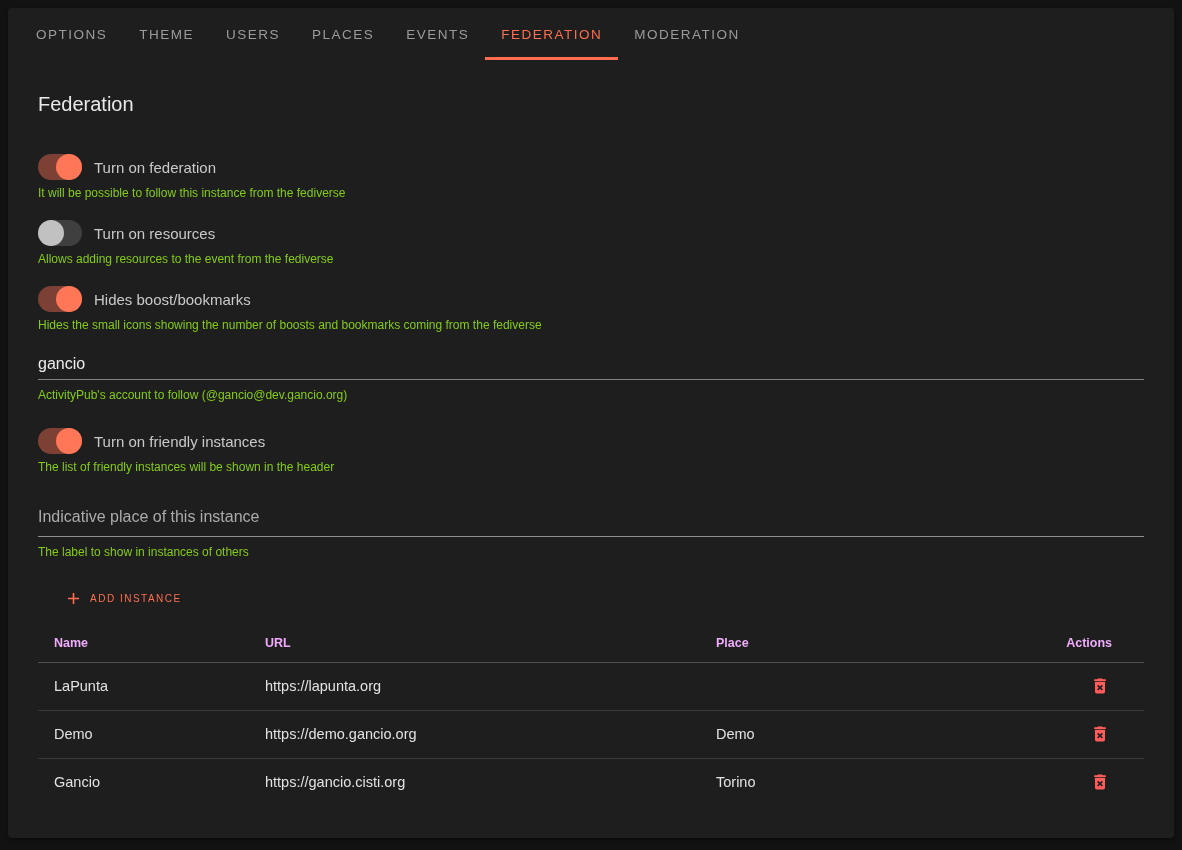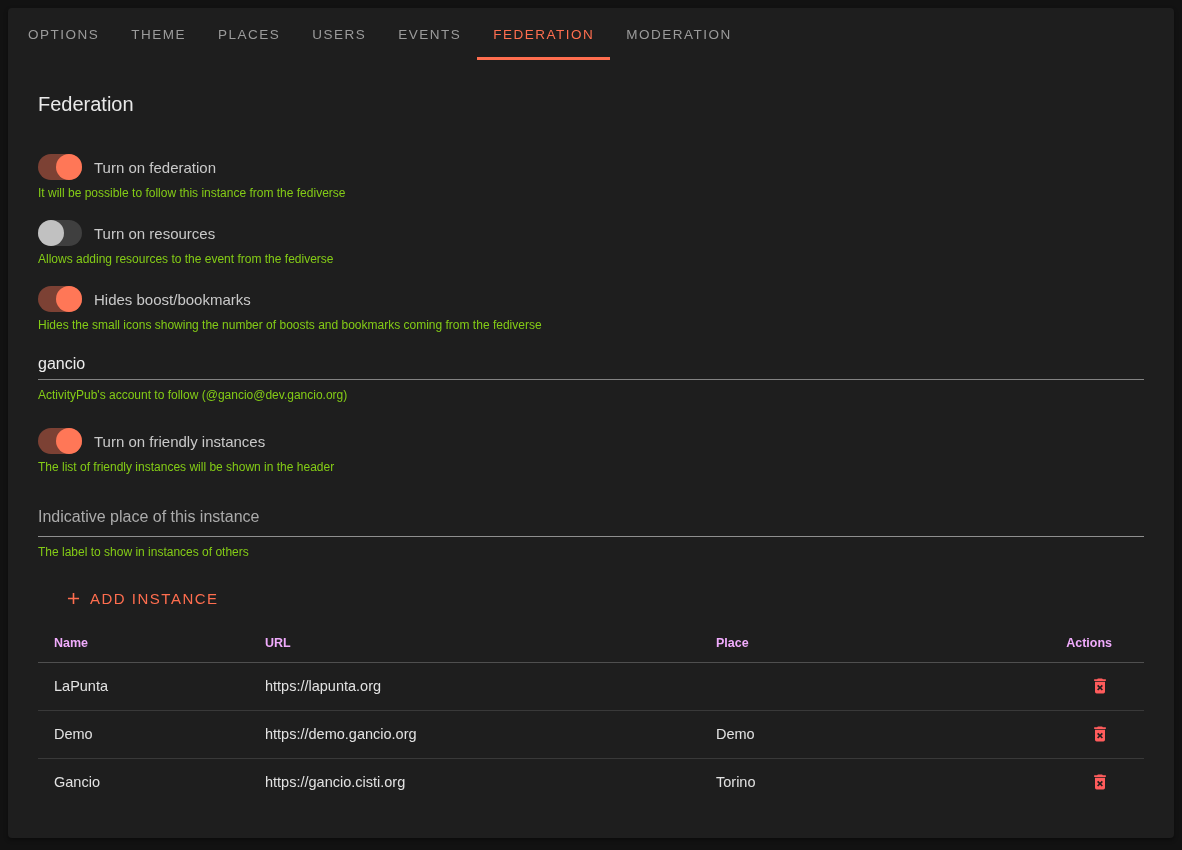--- a/index.html
+++ b/index.html
@@ -15,21 +15,21 @@
     left: 8px; top: 8px;
     width: 1166px; height: 830px;
     background: #1e1e1e;
     border-radius: 4px;
     box-shadow: 0 2px 4px rgba(0,0,0,0.4);
   }
   
   .tabs {
     display: flex;
     height: 52px;
-    padding-left: 4px;
+    padding-left: 12px;
     align-items: stretch;
   }
   .tab {
     display: flex;
     align-items: center;
     padding: 0 16px;
     color: #9b9b9b;
     font-size: 13.5px;
     font-weight: 500;
     letter-spacing: 1.5px;
@@ -121,21 +121,21 @@
   
   .add-btn {
     margin: 26px 0 0 20px;
     display: inline-flex;
     align-items: center;
     gap: 7px;
     background: none;
     border: none;
     color: var(--accent);
     font-family: "Liberation Sans", sans-serif;
-    font-size: 15px;
+    font-size: 10px;
     font-weight: 500;
     letter-spacing: 1.5px;
     cursor: pointer;
     padding: 4px 6px;
   }
   .add-btn svg { display: block; }
   
   table.instances {
     margin-top: 12px;
     width: 100%;
@@ -173,22 +173,22 @@
   }
 </style>
 </head>
 <body style="background: rgb(18, 18, 18);">
 
 <div class="card">
 
   <div class="tabs">
     <div class="tab">OPTIONS</div>
     <div class="tab">THEME</div>
+    <div class="tab">USERS</div>
     <div class="tab">PLACES</div>
-    <div class="tab">USERS</div>
     <div class="tab">EVENTS</div>
     <div class="tab active">FEDERATION</div>
     <div class="tab">MODERATION</div>
   </div>
 
   <div class="content">
 
     <h1 class="page-title">Federation</h1>
 
     <div class="toggle-row first">

